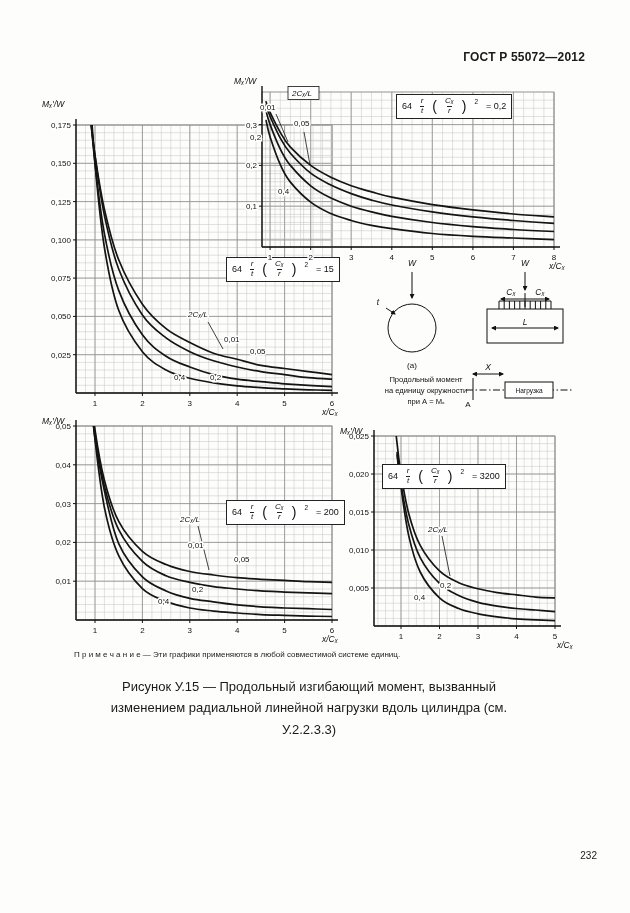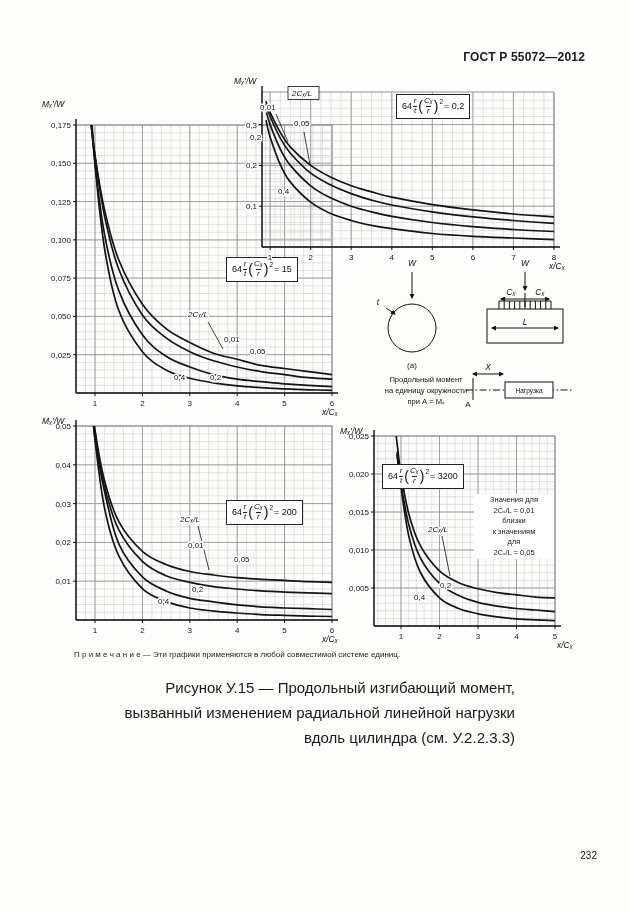--- a/index.html
+++ b/index.html
@@ -11,30 +11,30 @@
   .chart-tr{left:232px;top:72px;width:335px;height:205px}
   .chart-bl{left:40px;top:412px;width:300px;height:240px}
   .chart-br{left:330px;top:422px;width:245px;height:240px}
   .diagram{position:absolute;left:342px;top:252px;width:235px;height:160px}
   svg text{font-family:"Liberation Sans",sans-serif;fill:#111}
   .halo{paint-order:stroke;stroke:#fff;stroke-width:3px}
   .dsvg text{text-anchor:middle;font-size:8px}
   .dsvg .it{font-style:italic;font-size:8.5px}
   .dsvg .small{font-size:7.6px}
   .dsvg .tiny{font-size:6.5px}
-  .fbox{position:absolute;display:flex;align-items:center;gap:1px;border:1px solid #222;
+  .fbox{position:absolute;display:flex;align-items:center;gap:8px;border:1px solid #222;
         background:#fff;padding:2px 5px;font-size:9px;white-space:nowrap;color:#111}
   .fbox .frac{display:inline-flex;flex-direction:column;align-items:center;font-size:8px;
         line-height:1.1;font-style:italic}
   .fbox .frac .den{border-top:1px solid #222;padding:0 1px}
   .fbox .lp,.fbox .rp{font-size:14px;line-height:1}
   .fbox .sup{font-size:6.5px;align-self:flex-start;margin-top:1px}
   .cnote{position:absolute;font-size:7.5px;line-height:1.4;text-align:center;background:#fff;padding:1px 2px}
   .note{position:absolute;left:74px;top:650px;font-size:8px;width:530px}
-  .caption{position:absolute;left:115px;top:676px;width:400px;font-size:15px;text-align:right;line-height:1.65}
+  .caption{position:absolute;left:109px;top:676px;width:400px;font-size:13px;text-align:center;line-height:1.65}
   .page-number{position:absolute;top:850px;right:33px;font-size:10px}
 </style>
 </head>
 <body>
 
 <div class="header">ГОСТ Р 55072—2012</div>
 
 <div class="chart-wrap chart-tl"><svg width="300" height="325">
       <g stroke="#c4c4c4" stroke-width="0.5">
         <line x1="36.0" y1="30" x2="36.0" y2="298"></line>
@@ -546,21 +546,21 @@
         <span class="den">t</span>
       </span>
       <span class="lp">(</span>
       <span class="frac">
         <span class="num">Cₓ</span>
         <span class="den">r</span>
       </span>
       <span class="rp">)</span>
       <span class="sup">2</span>
       <span class="eq">= 3200</span>
-    </div><div class="cnote" style="left: 144px; top: 72px; width: 80px;">Значения для<br>2Cₓ/L = 0,01<br>близки<br>к значениям<br>для<br>2Cₓ/L = 0,05</div></div>
+    </div></div>
 
 <div class="diagram">
   <svg class="dsvg" width="235" height="160" viewBox="0 0 235 160">
     <defs>
       <marker id="ah" viewBox="0 0 10 10" refX="8" refY="5" markerWidth="5" markerHeight="5" orient="auto-start-reverse">
         <path d="M0,0 L10,5 L0,10 z" fill="#111"></path>
       </marker>
     </defs>
     <g stroke="#111" fill="none" stroke-width="1">
       <line x1="70" y1="20" x2="70" y2="46" marker-end="url(#ah)"></line>

